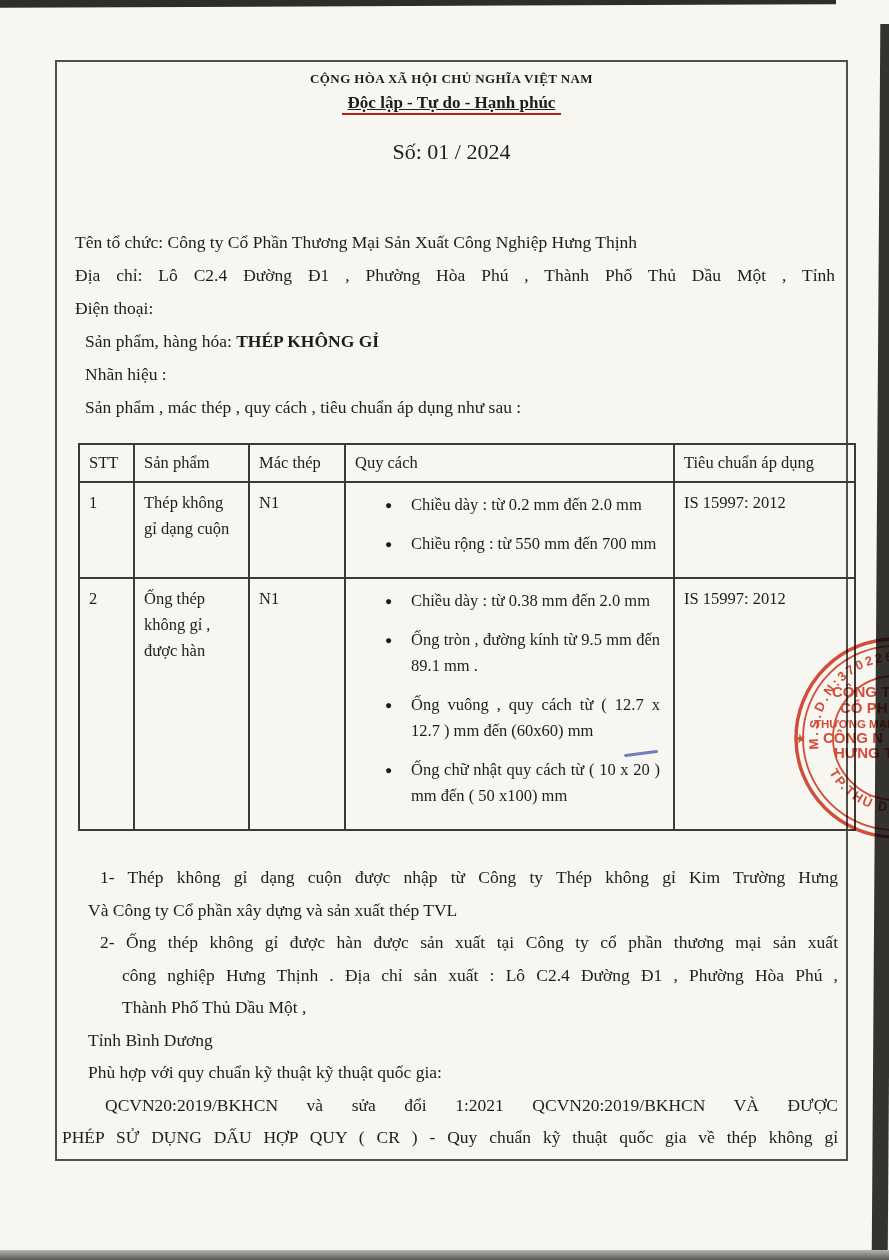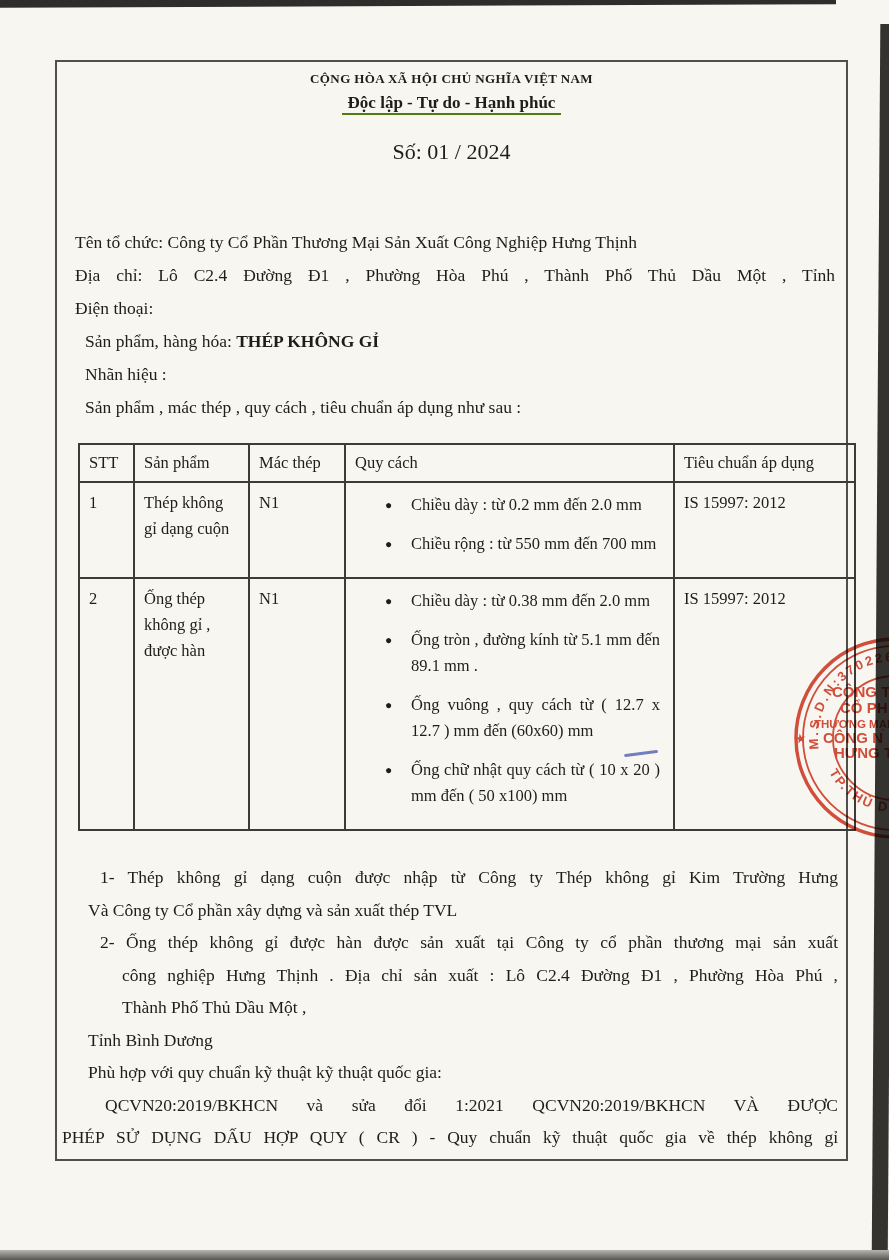--- a/index.html
+++ b/index.html
@@ -12,21 +12,21 @@
   
   .scan-top{position:absolute;left:-6px;top:-3px;width:842px;height:9px;background:#2e2d2b;transform:rotate(-0.25deg);}
   .scan-right{position:absolute;left:876px;top:24px;width:16px;height:1240px;background:#34332f;transform:rotate(0.4deg);}
   .scan-bottom{position:absolute;left:0;top:1250px;width:889px;height:10px;background:linear-gradient(#b6b5b0,#575652);}
   
   .frame{position:absolute;left:55px;top:60px;width:789px;height:1097px;border:2px solid #504f4b;}
 
   .header-block{position:absolute;left:55px;top:71px;width:793px;text-align:center;}
   .nat-title{font-size:13px;font-weight:bold;letter-spacing:.4px;}
   .motto{font-size:17px;font-weight:bold;margin-top:6px;}
-  .motto span{border-bottom:2px solid #4d7c0f;padding:0 6px 1px 6px;}
+  .motto span{border-bottom:2px solid #b91c1c;padding:0 6px 1px 6px;text-decoration:underline;}
   .doc-title{font-size:23px;font-weight:bold;letter-spacing:.6px;margin-top:31px;}
   .doc-no{font-size:22px;margin-top:26px;}
 
   .info{position:absolute;left:75px;top:226px;width:760px;font-size:17.5px;line-height:33px;}
   .ind{padding-left:10px;}
   .jl{text-align:justify;text-align-last:justify;}
 
   table.doc-table{position:absolute;left:78px;top:443px;width:776px;border-collapse:collapse;table-layout:fixed;font-size:16.5px;}
   .doc-table th,.doc-table td{border:2px solid #3c3b37;vertical-align:top;padding:7px 9px;font-weight:normal;text-align:left;line-height:26px;}
   .doc-table thead th{height:28px;vertical-align:middle;padding-top:4px;padding-bottom:4px;}
@@ -115,21 +115,21 @@
         <td class="c-center">2</td>
         <td class="cell-sp">Ống thép không gỉ , được hàn</td>
         <td class="c-center">N1</td>
         <td>
           <div class="qc-item">
               <span class="qc-dot">●</span>
               <span class="qc-text">Chiều dày : từ 0.38 mm đến 2.0 mm</span>
             </div>
           <div class="qc-item">
               <span class="qc-dot">●</span>
-              <span class="qc-text">Ống tròn , đường kính từ 5.1 mm đến 89.1 mm .</span>
+              <span class="qc-text">Ống tròn , đường kính từ 9.5 mm đến 89.1 mm .</span>
             </div>
           <div class="qc-item">
               <span class="qc-dot">●</span>
               <span class="qc-text">Ống vuông , quy cách từ ( 12.7 x 12.7 ) mm đến (60x60) mm</span>
             </div>
           <div class="qc-item">
               <span class="qc-dot">●</span>
               <span class="qc-text">Ống chữ nhật quy cách từ ( 10 x 20 ) mm đến ( 50 x100) mm</span>
             </div>
         </td>

